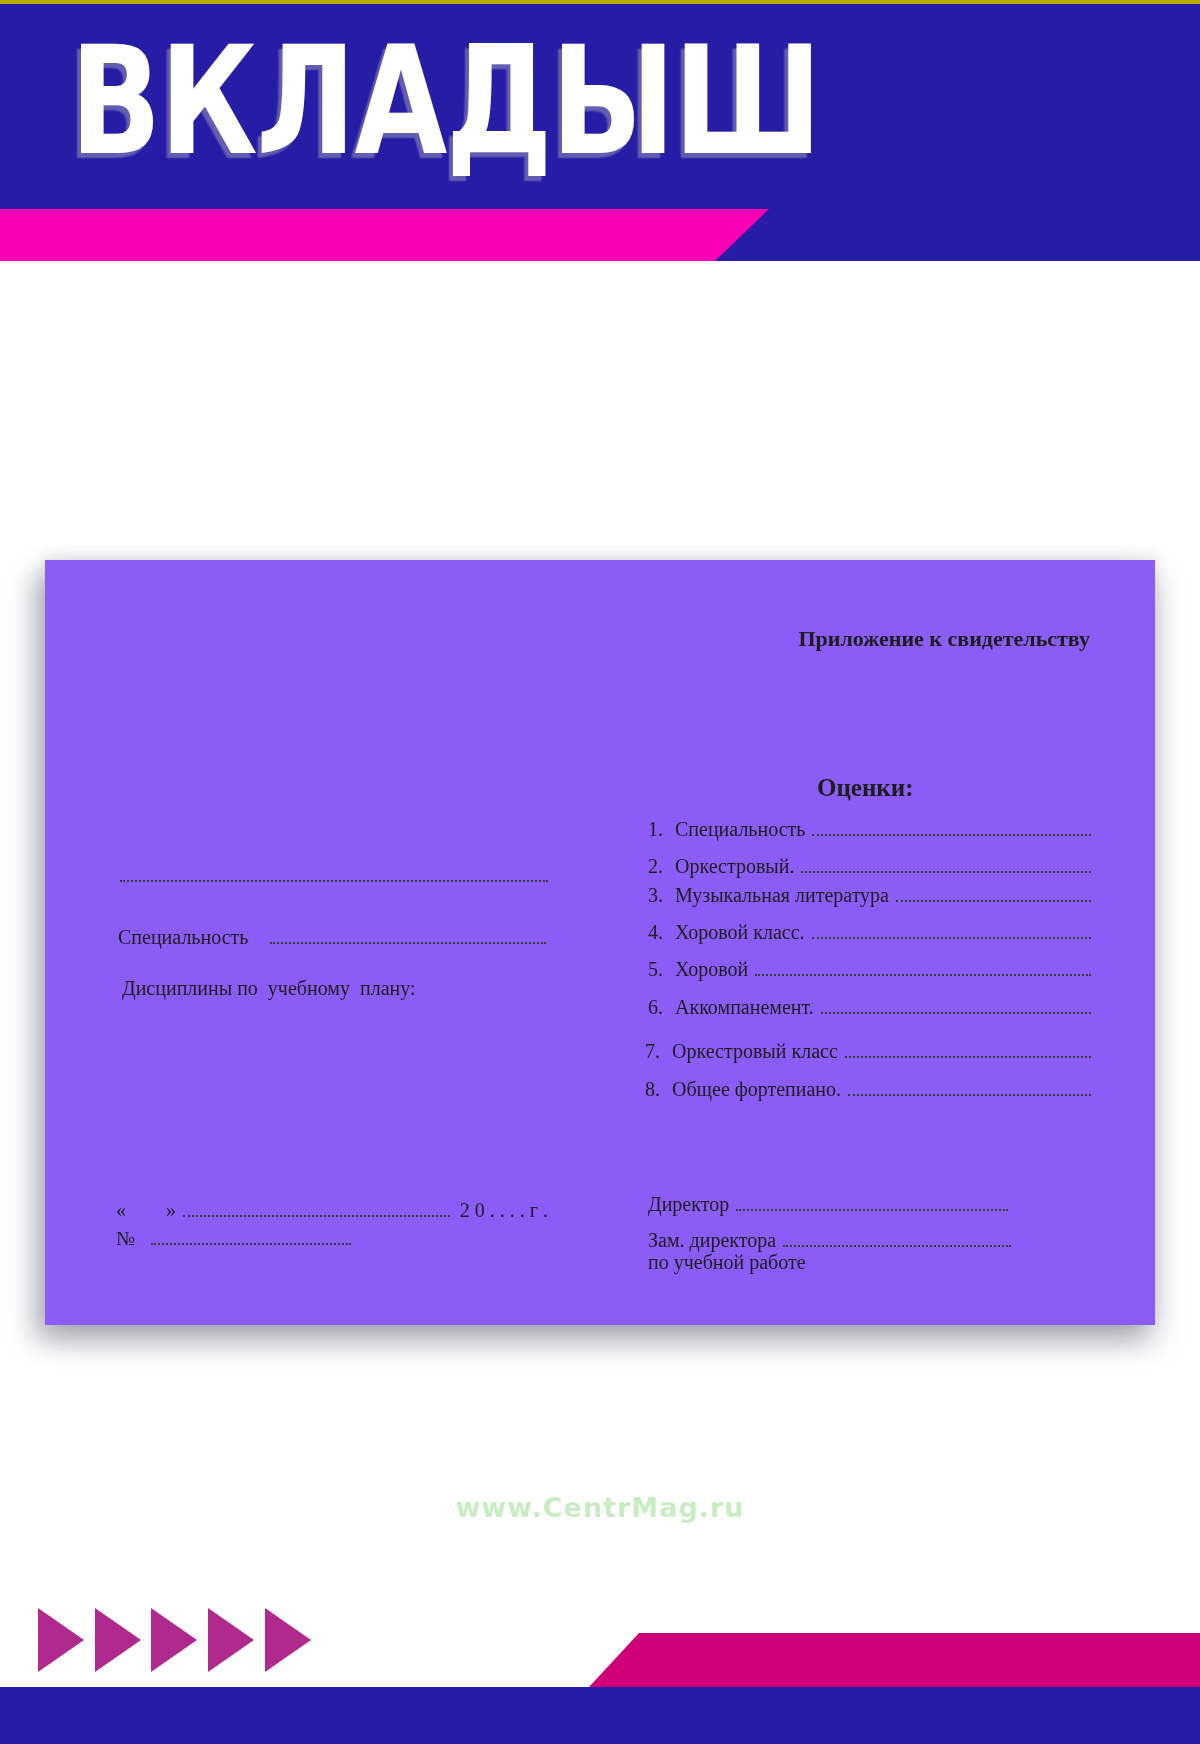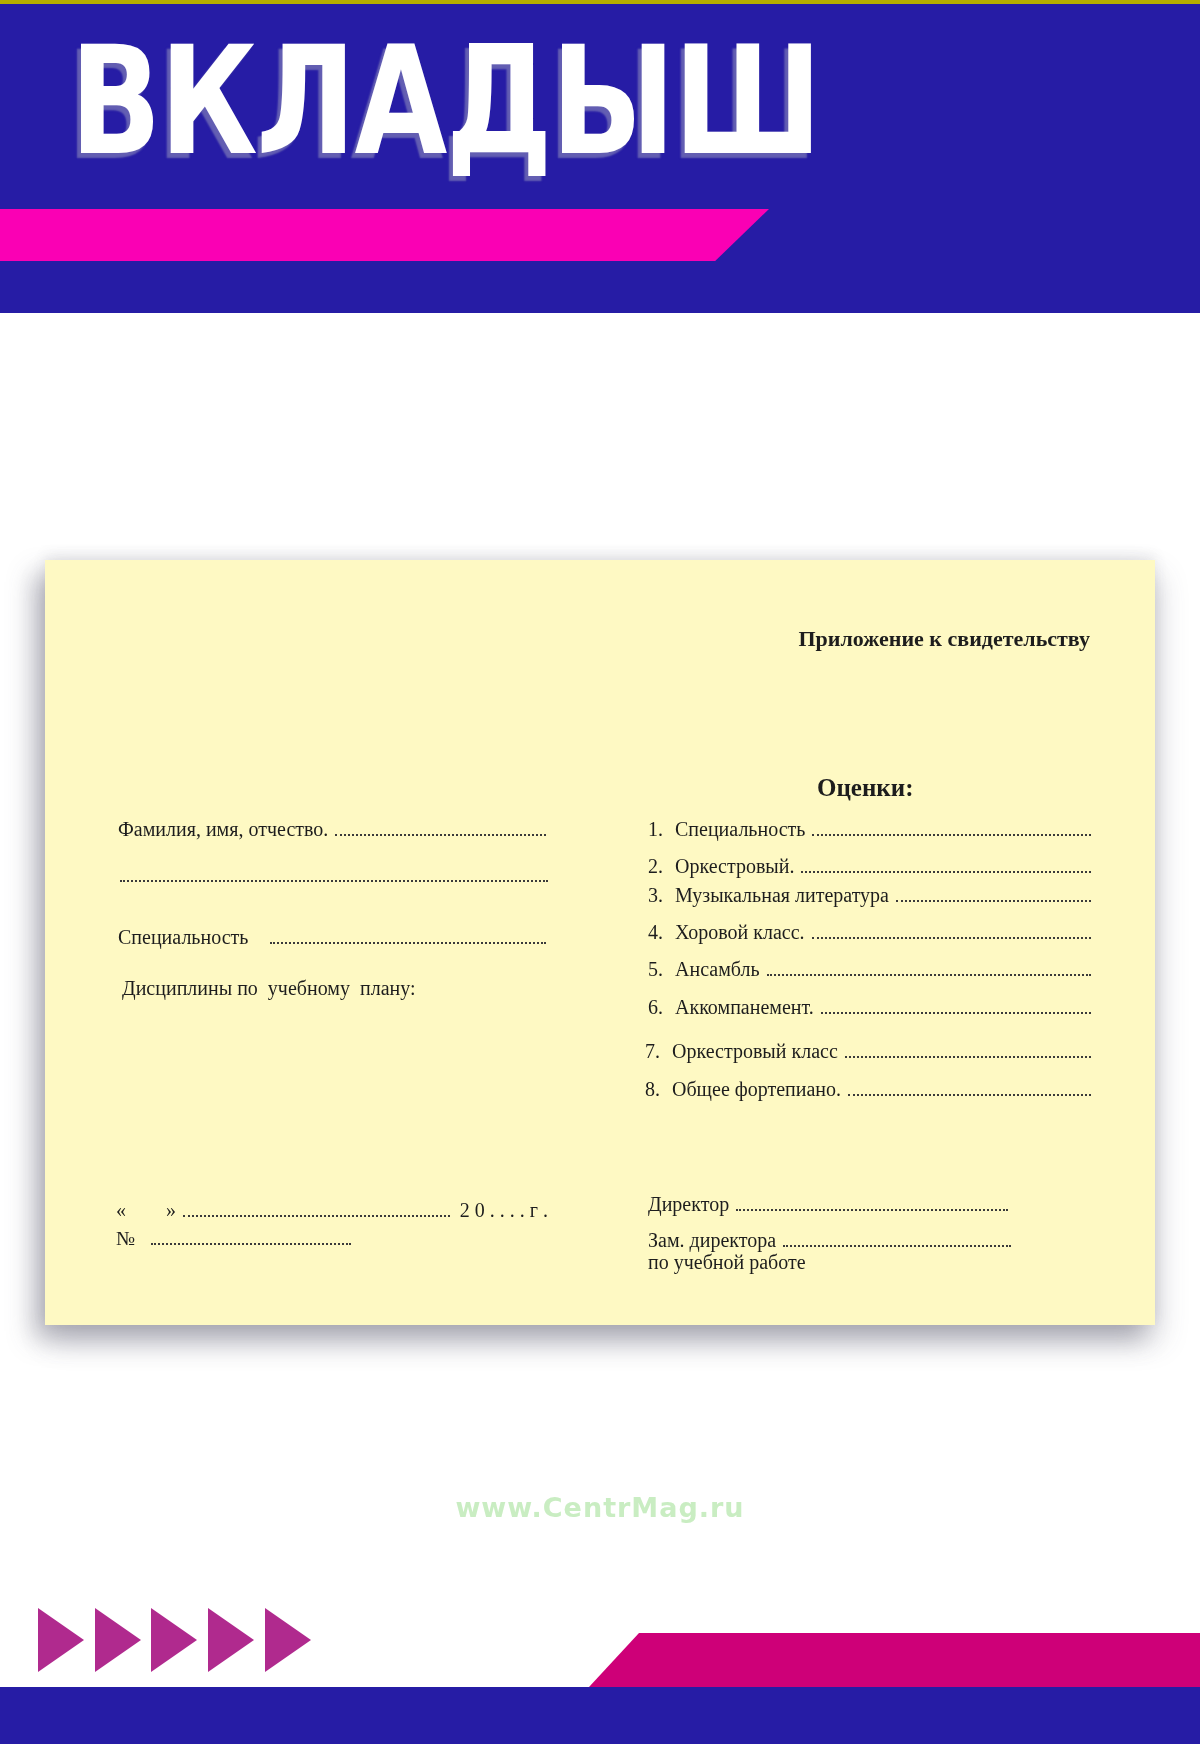--- a/index.html
+++ b/index.html
@@ -2,36 +2,36 @@
 <html><head>
 <meta charset="utf-8">
 <style>
   html,body{margin:0;padding:0;}
   body{
     width:1200px;height:1744px;position:relative;background:#ffffff;
     font-family:"Liberation Serif","DejaVu Serif",serif;overflow:hidden;
   }
   
   .top-yellow{position:absolute;left:0;top:0;width:1200px;height:4px;background:#b5ad00;}
-  .banner{position:absolute;left:0;top:4px;width:1200px;height:309px;background:#261ca5;}
+  .banner{position:absolute;left:0;top:4px;width:1200px;height:257px;background:#261ca5;}
   .banner-title{
     position:absolute;left:70px;top:22px;
     font-family:"DejaVu Sans","Liberation Sans",sans-serif;
     font-weight:900;font-size:150px;line-height:150px;color:#ffffff;
     letter-spacing:-2px;transform:scaleX(0.80);transform-origin:left top;
     text-shadow:-5px 5px 2px rgba(150,150,190,0.55);
     white-space:nowrap;
   }
   .magenta-stripe{
     position:absolute;left:0;top:209px;width:769px;height:52px;background:#fa00b4;
     clip-path:polygon(0 0,100% 0,93% 100%,0 100%);
   }
   
   .card{
-    position:absolute;left:45px;top:560px;width:1110px;height:765px;background:#fef9c3;
+    position:absolute;left:45px;top:560px;width:1110px;height:765px;background:#8b5cf6;
     box-shadow:-12px 14px 24px rgba(75,75,95,0.35),4px 16px 28px rgba(75,75,95,0.22),0 -5px 12px rgba(75,75,95,0.10);
     color:#1d1d1d;font-size:20px;
   }
   .row{position:absolute;display:flex;align-items:flex-end;line-height:1.1;}
   .leader{flex:1 1 auto;border-bottom:2.4px dotted #3a3a3a;margin:0 2px 4px 7px;min-width:10px;}
   .leader.fixed{flex:0 0 auto;}
   .corner-note{position:absolute;right:65px;top:66px;font-weight:bold;font-size:22px;}
   .doc-title{position:absolute;left:0;right:0;top:141px;text-align:center;font-weight:bold;font-size:22px;letter-spacing:1px;}
   .grades-header{position:absolute;left:772px;top:214px;font-weight:bold;font-size:25px;}
   .subj-num{flex:0 0 27px;}
@@ -59,24 +59,20 @@
 <div class="top-yellow"></div>
 <div class="banner">
   <div class="banner-title">ВКЛАДЫШ</div>
 </div>
 <div class="magenta-stripe"></div>
 
 <div class="card">
   <div class="corner-note">Приложение к свидетельству</div>
   <div class="grades-header">Оценки:</div>
 
-  <div class="row" style="left:73px;top:258px;width:430px;">
-    <span>Фамилия, имя, отчество.</span>
-    <span class="leader"></span>
-  </div>
   <div class="row" style="left:73px;top:308px;width:432px;height:18px;">
     <span class="leader" style="margin-left:2px;"></span>
   </div>
   <div class="row" style="left:73px;top:366px;width:430px;">
     <span>Специальность</span>
     <span class="leader" style="margin-left:22px;"></span>
   </div>
   <div class="row" style="left:77px;top:417px;">
     <span class="pre">Дисциплины по  учебному  плану:</span>
   </div>
@@ -96,21 +92,21 @@
     <span>Музыкальная литература</span>
     <span class="leader"></span>
   </div>
   <div class="row" style="left:603px;top:361px;width:445px;">
     <span class="subj-num">4.</span>
     <span>Хоровой класс.</span>
     <span class="leader"></span>
   </div>
   <div class="row" style="left:603px;top:398px;width:445px;">
     <span class="subj-num">5.</span>
-    <span>Ансамбль</span>
+    <span>Хоровой</span>
     <span class="leader"></span>
   </div>
   <div class="row" style="left:603px;top:436px;width:445px;">
     <span class="subj-num">6.</span>
     <span>Аккомпанемент.</span>
     <span class="leader"></span>
   </div>
   <div class="row" style="left:600px;top:480px;width:448px;">
     <span class="subj-num">7.</span>
     <span>Оркестровый класс</span>

